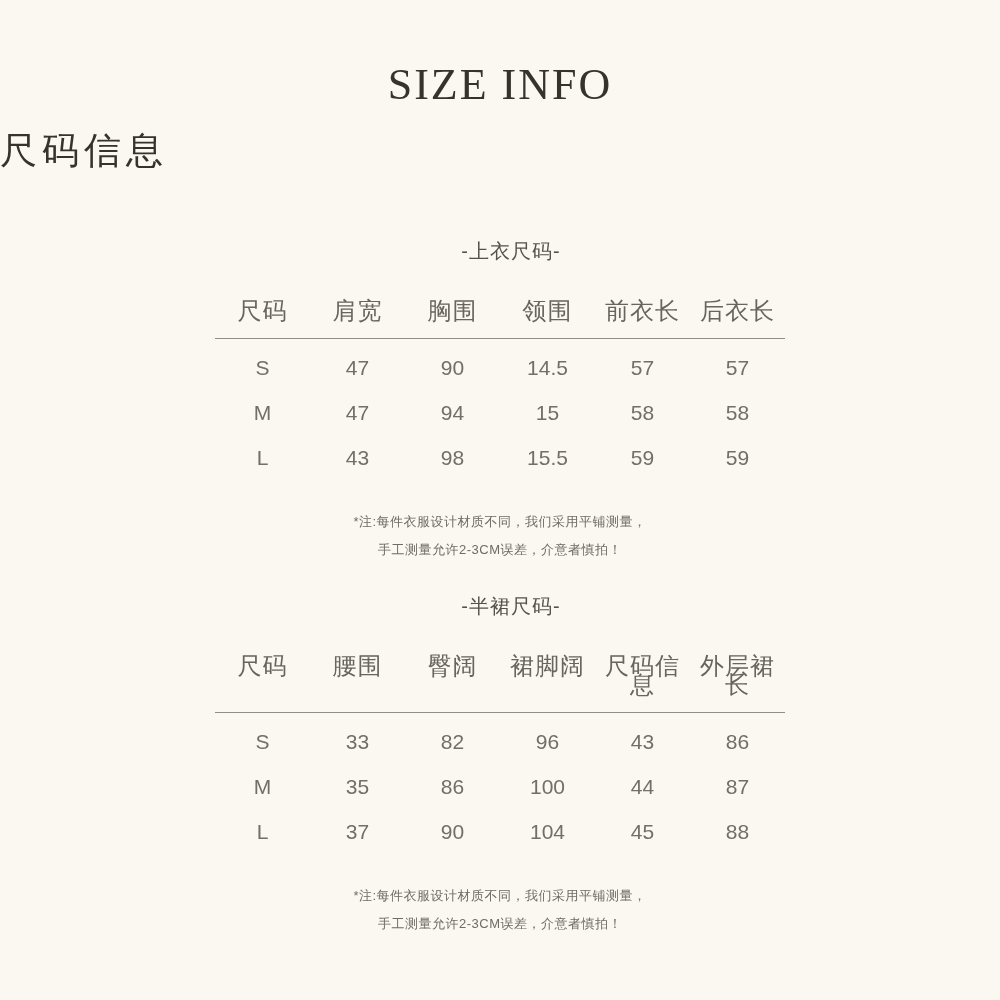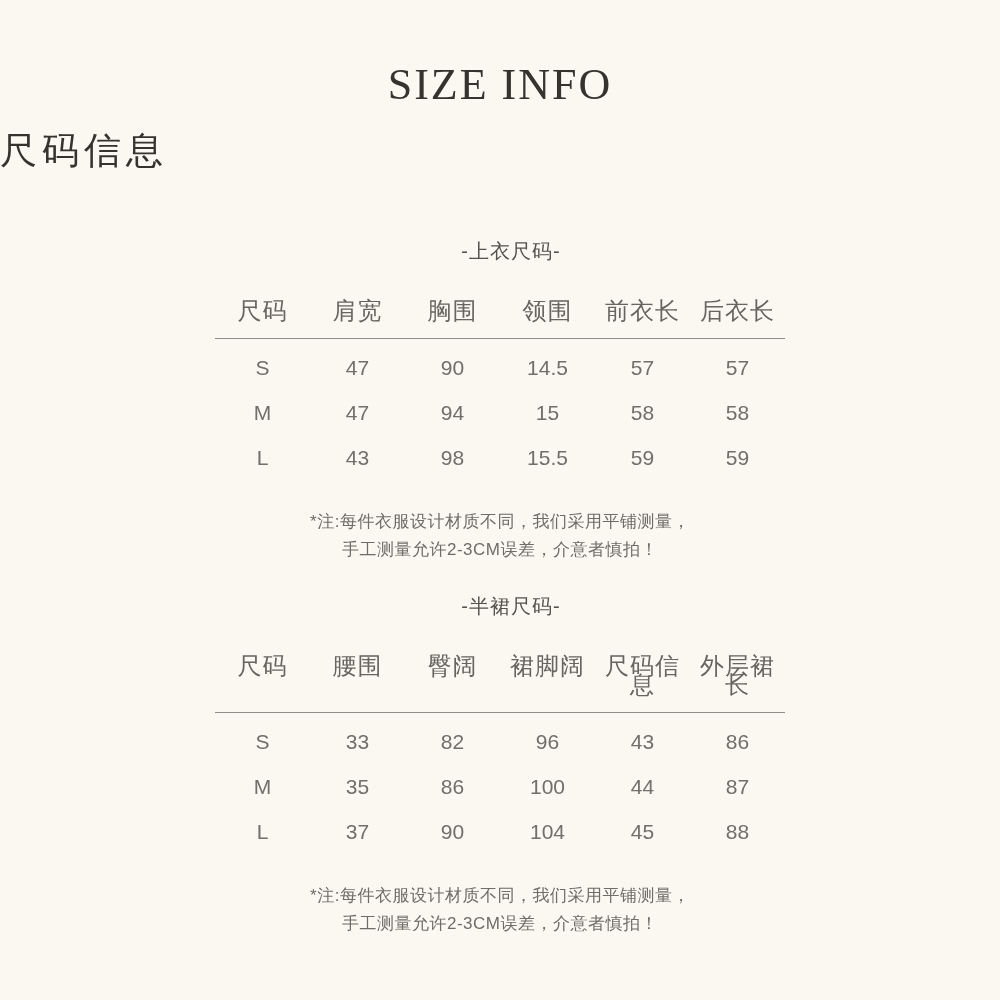--- a/index.html
+++ b/index.html
@@ -65,21 +65,21 @@
   .tbody .trow {
     height:45px;
     align-items:center;
     font-size:21px;
     color:#716F6A;
   }
 
   .note {
     margin-top:28px;
     text-align:center;
-    font-size:17px;
+    font-size:13px;
     line-height:28px;
     color:#6E6C67;
     letter-spacing:0.5px;
   }
 </style>
 </head>
 <body>
 
 <div class="page">
 

